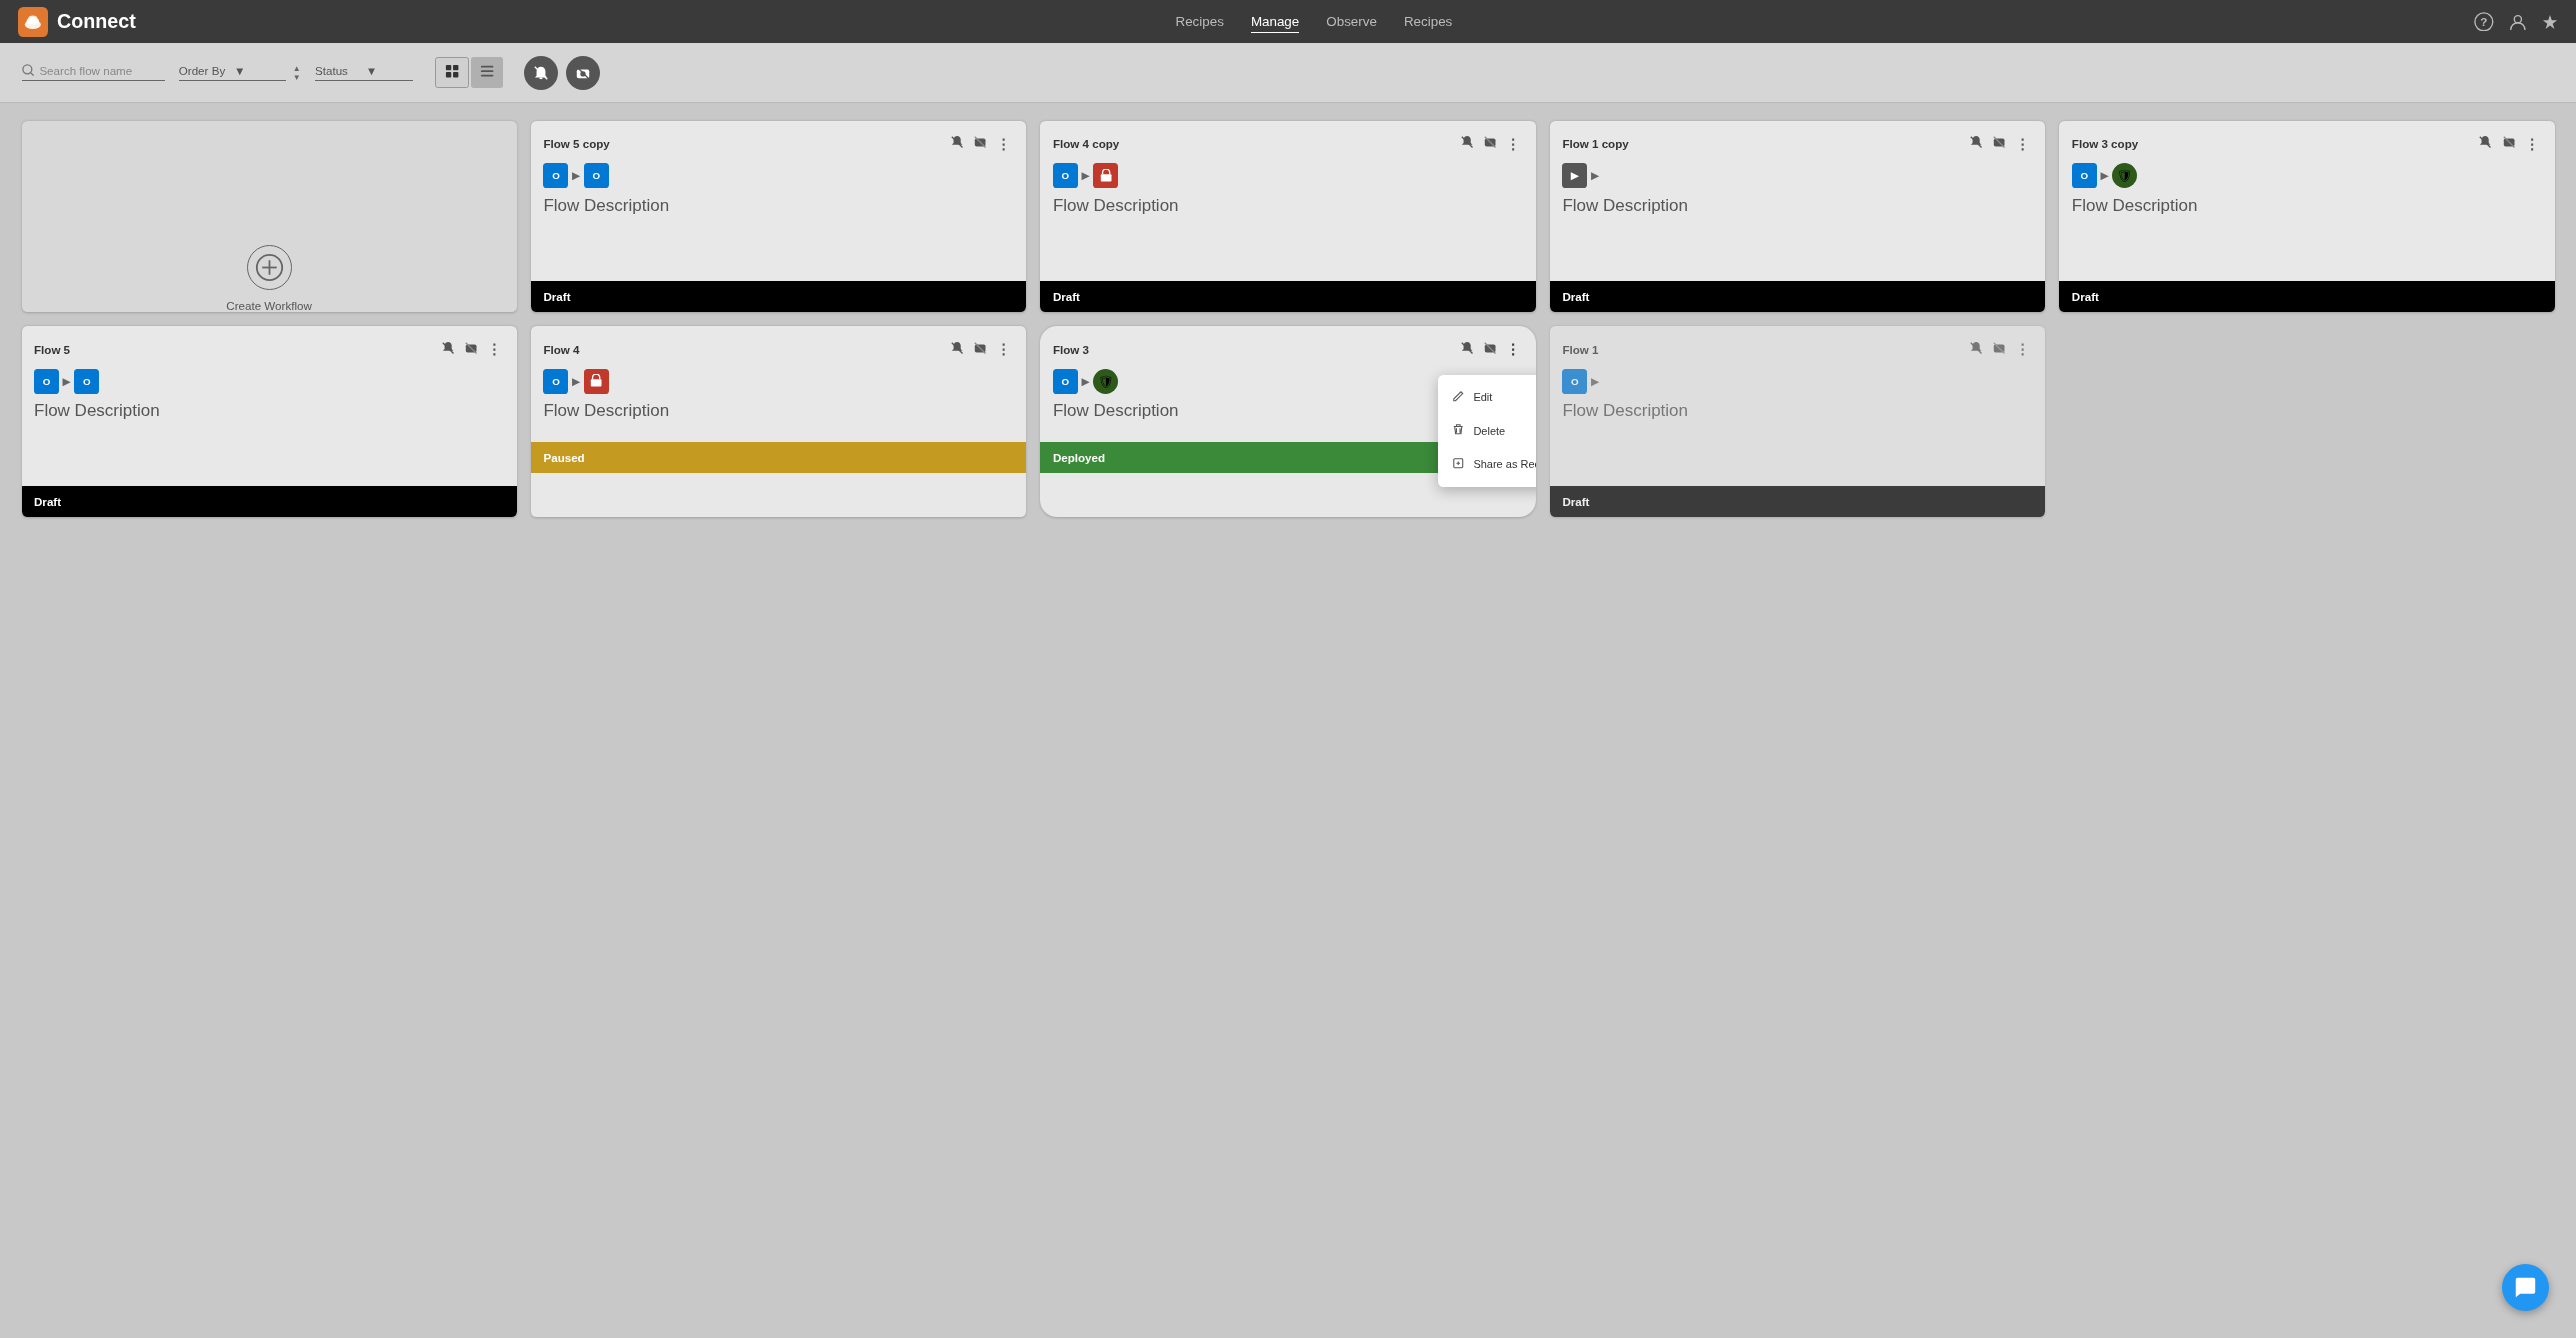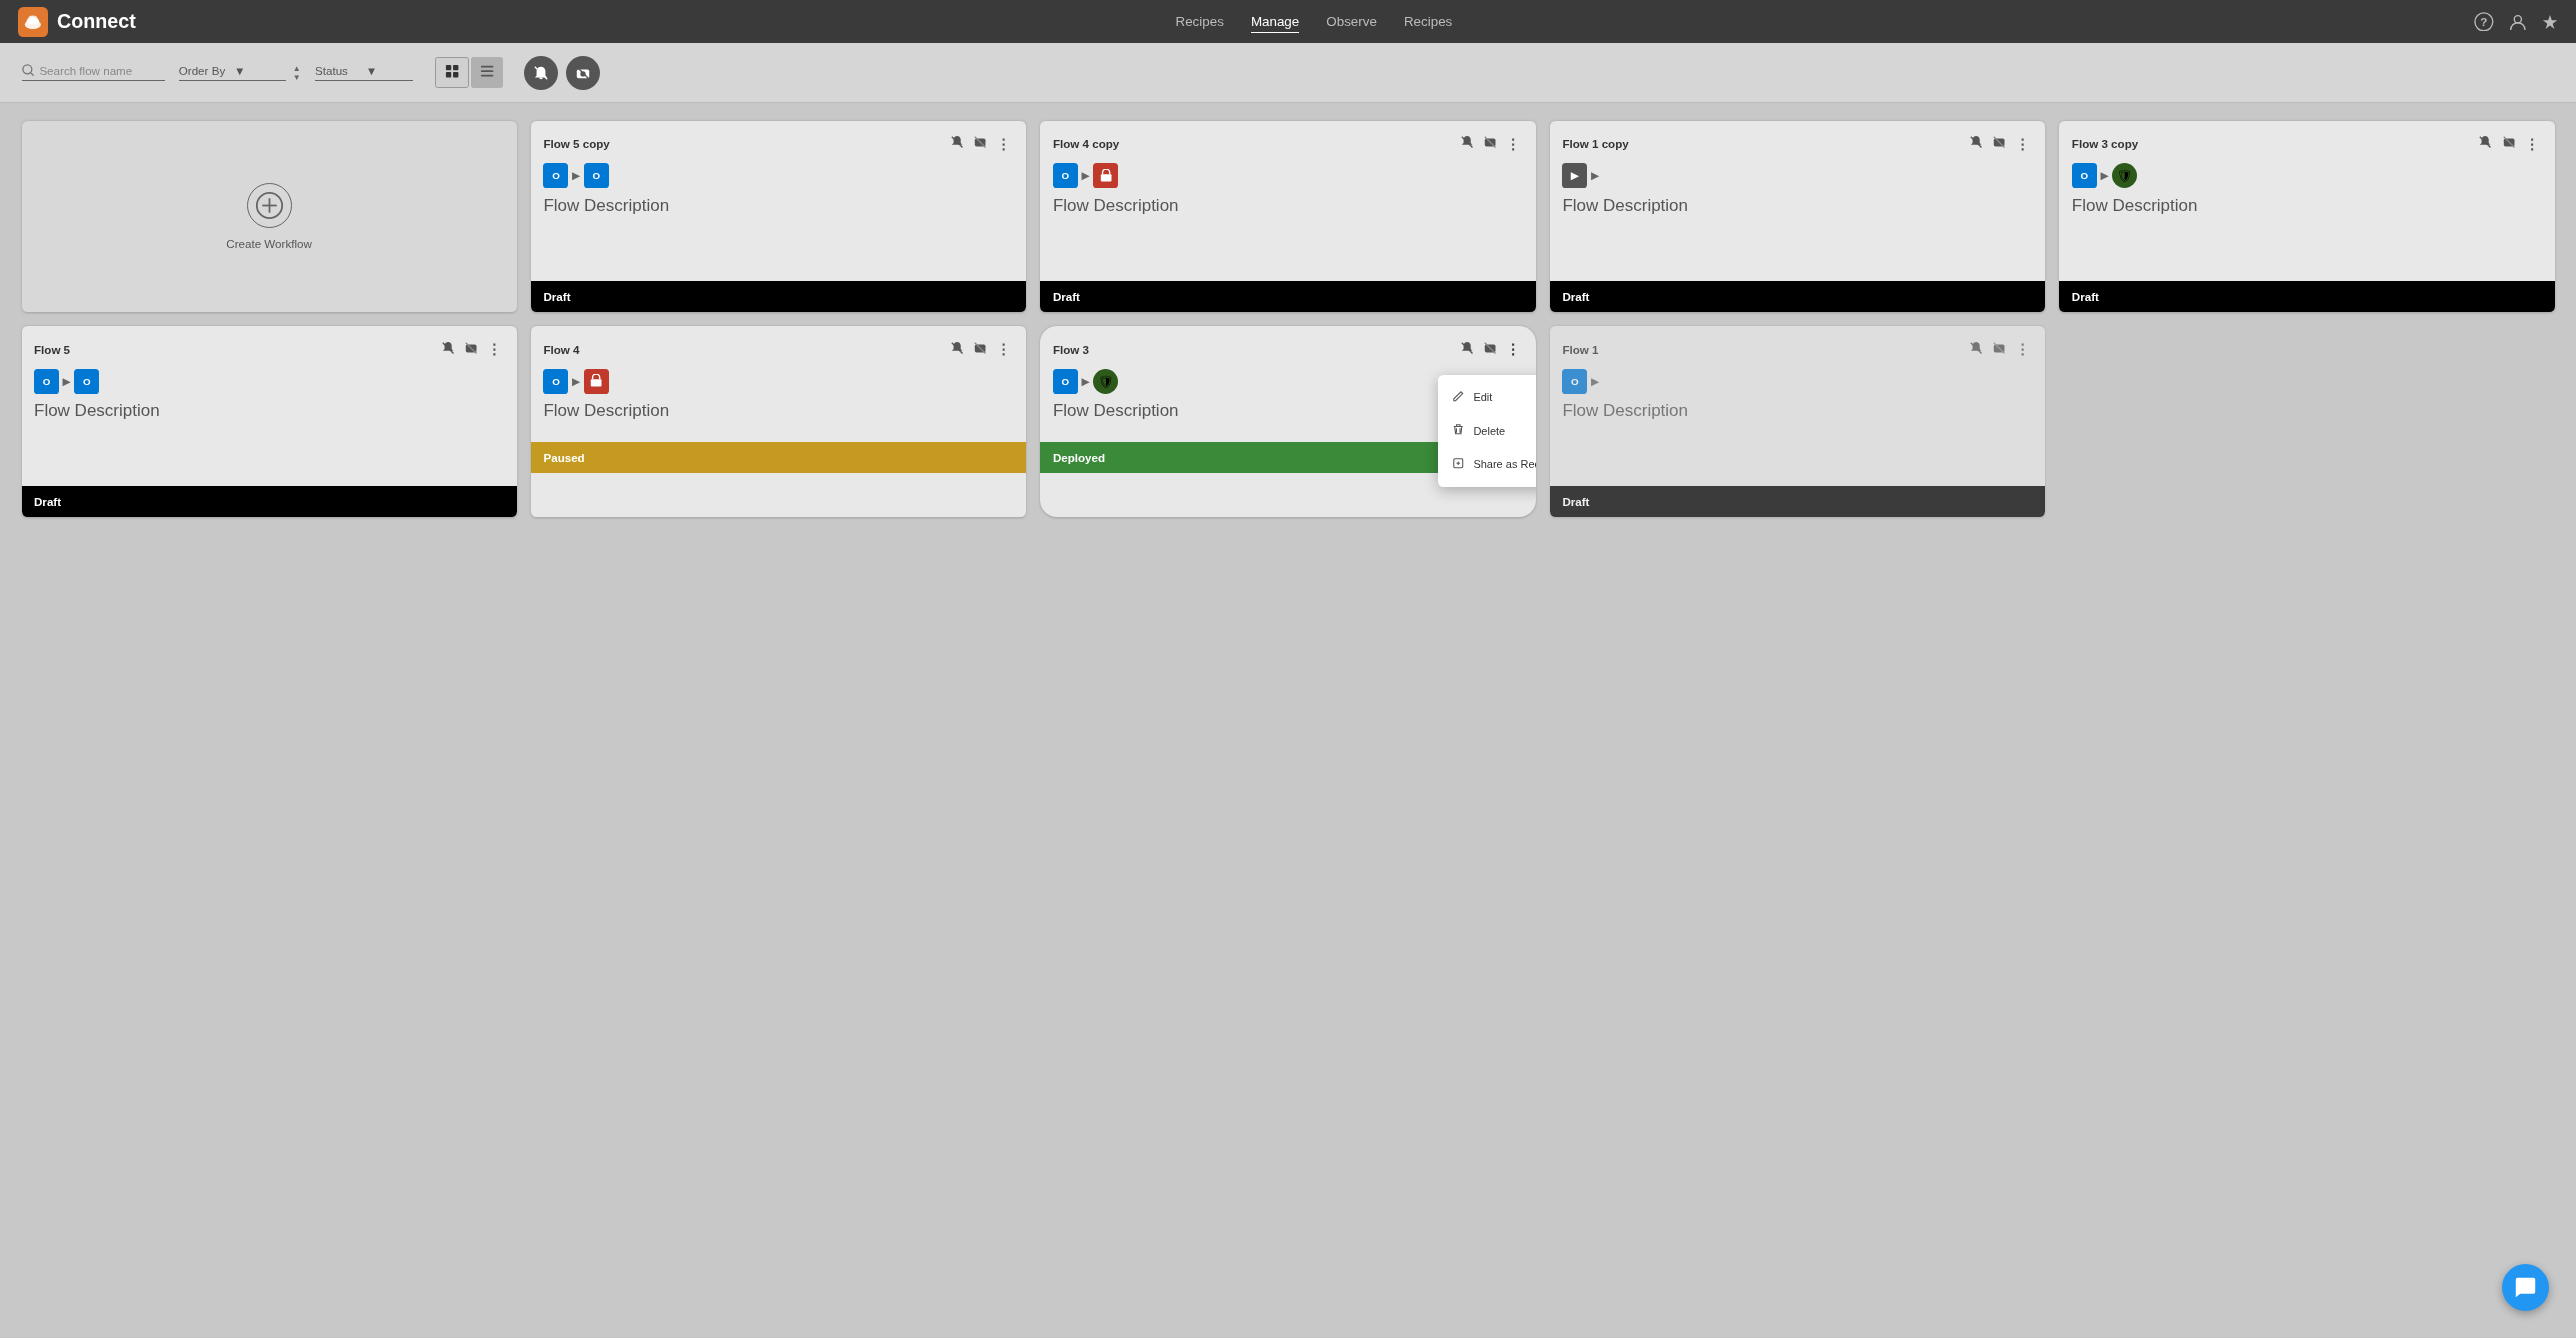--- a/index.html
+++ b/index.html
@@ -240,21 +240,21 @@
     .status-paused { background: #c49b20; }
     .status-deployed { background: #3a8a3a; }
 
     
     .create-card {
       background: #d8d8d8;
       border-radius: 5.4px;
       display: flex;
       flex-direction: column;
       align-items: center;
-      justify-content: center;
+      justify-content: flex-end;
       min-height: 179px;
       cursor: pointer;
       box-shadow: 0 0.9px 2.7px rgba(0,0,0,0.2);
     }
 
     .create-icon {
       font-size: 36px;
       color: #666;
       border: 1.8px solid #666;
       border-radius: 50%;

